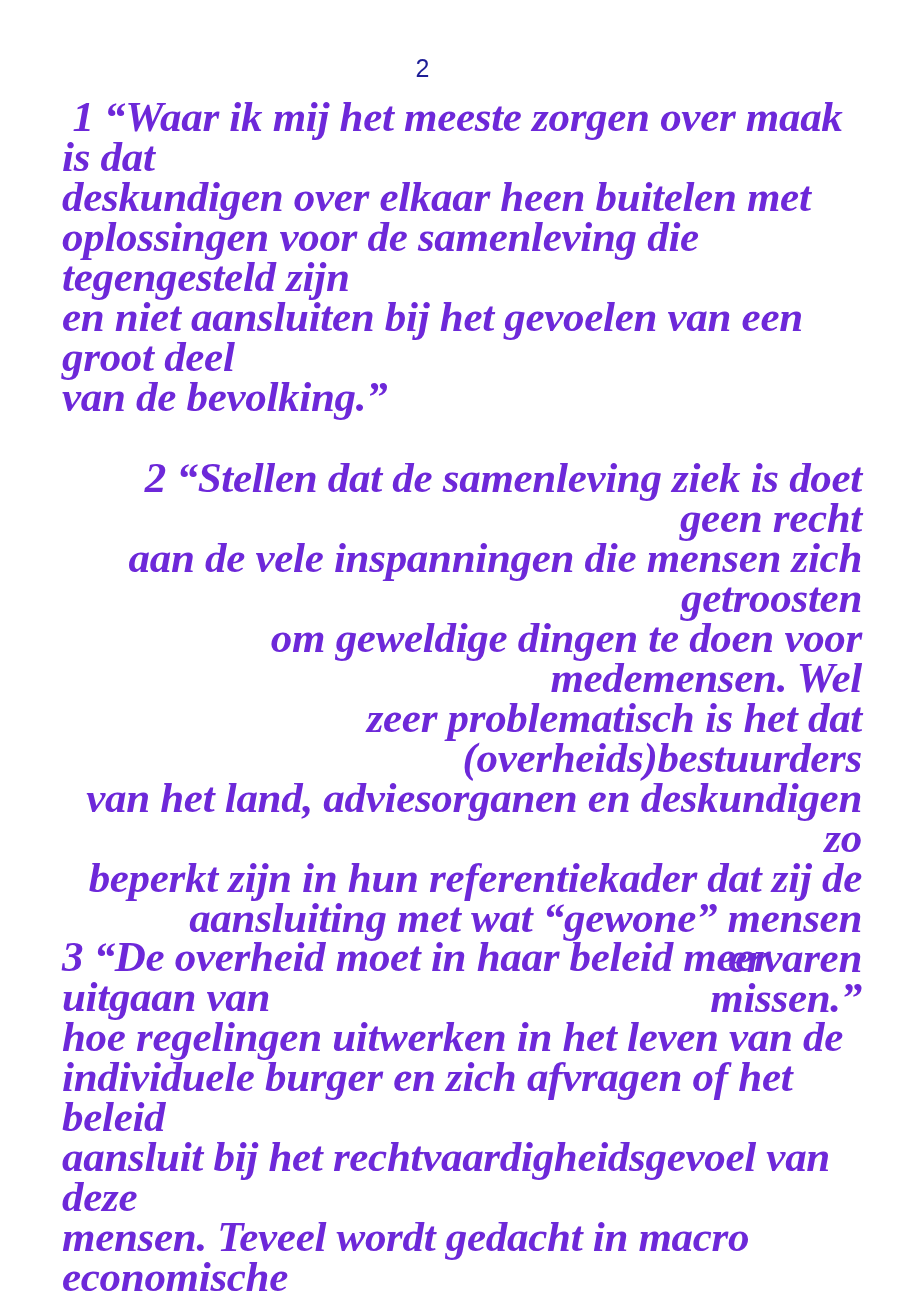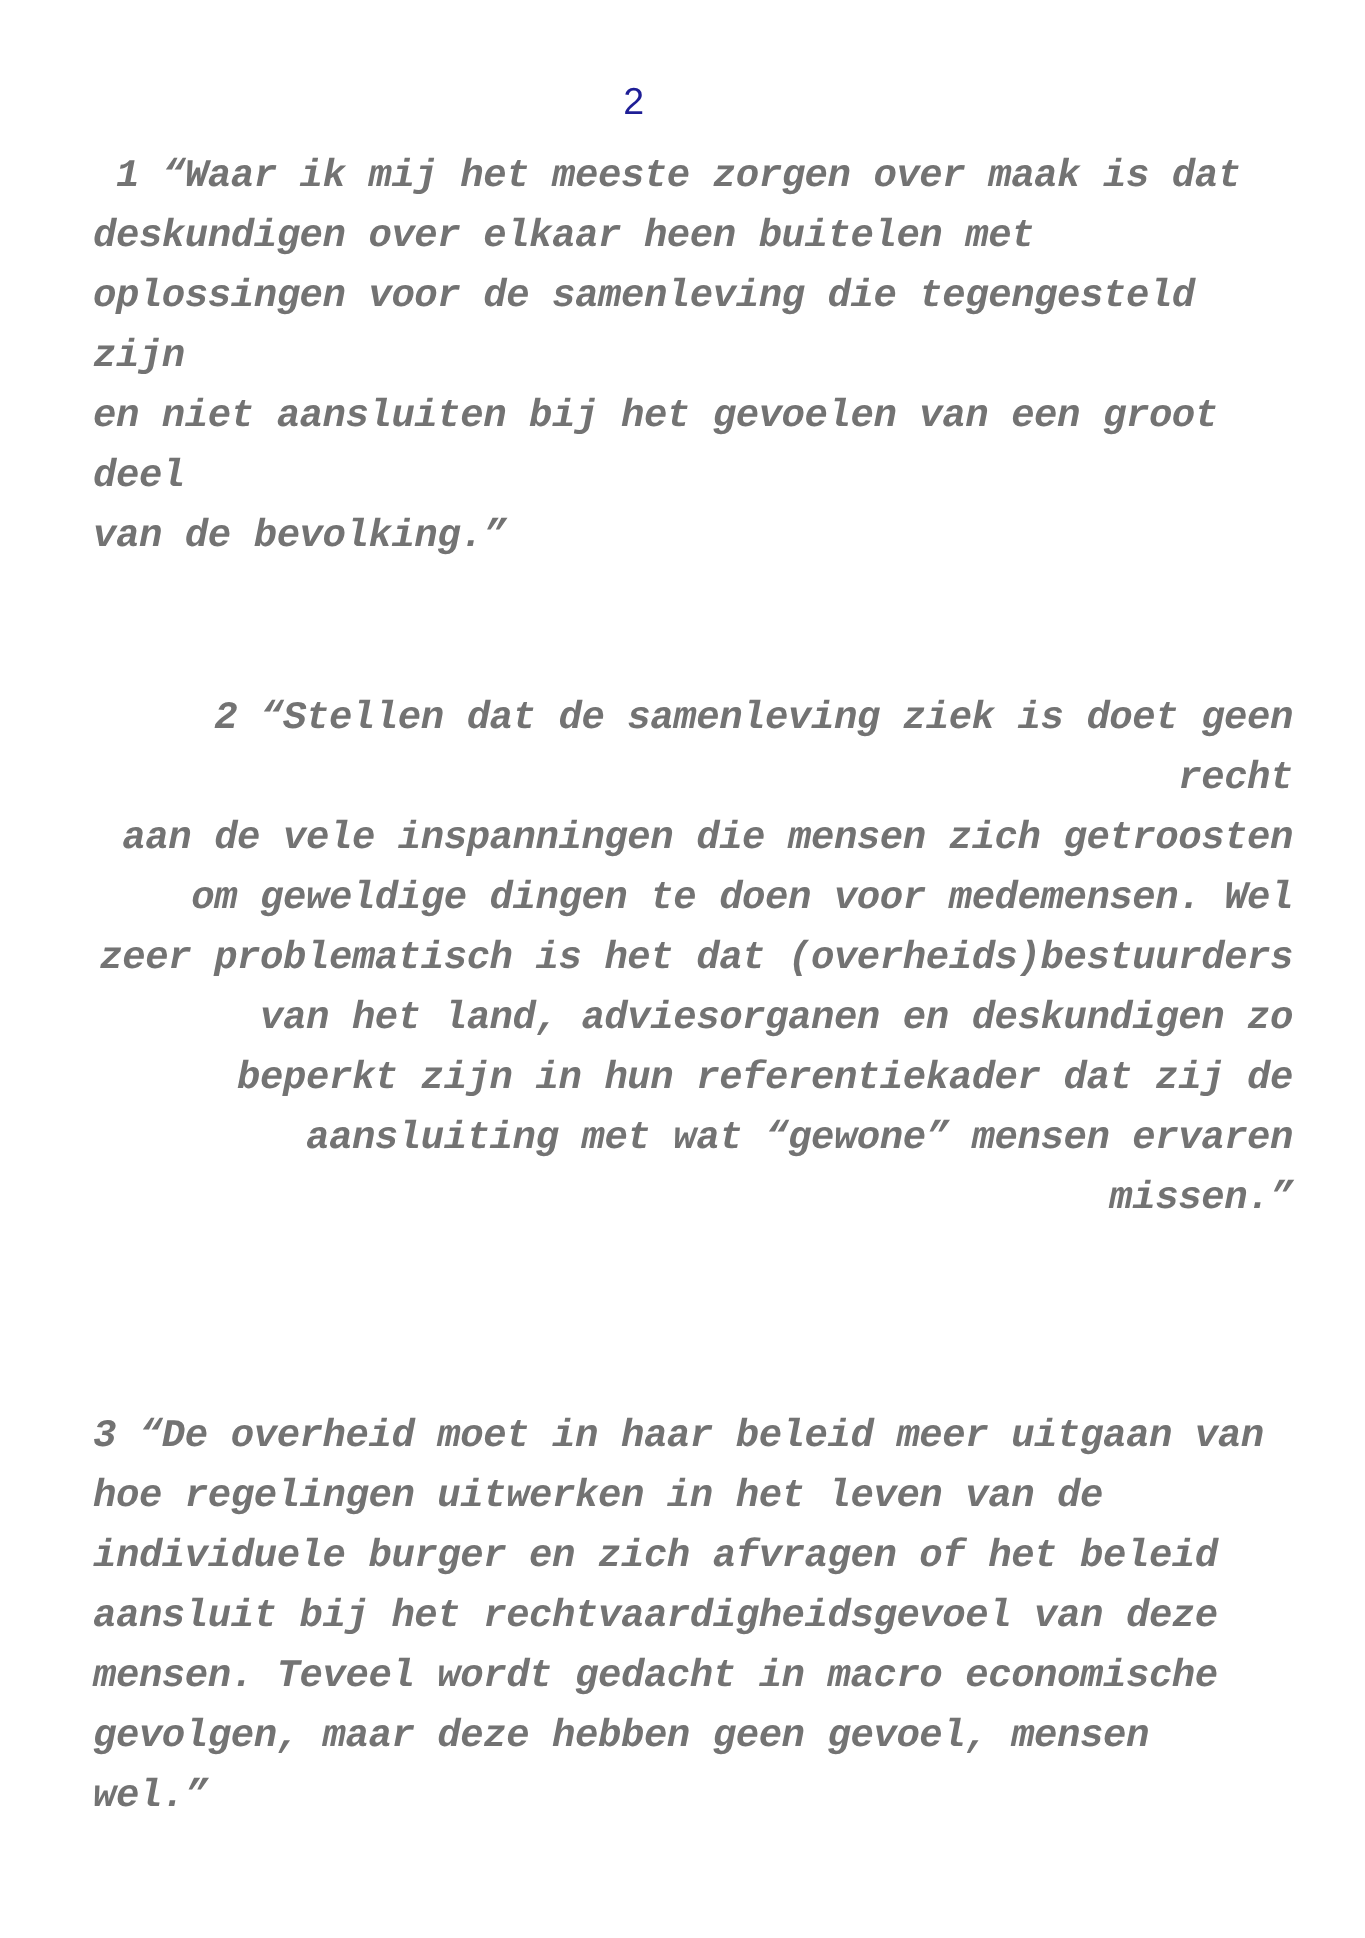--- a/index.html
+++ b/index.html
@@ -25,27 +25,27 @@
     font-size: 25px;
     font-weight: 400;
     color: #1e1e96;
     line-height: 28px;
   }
   .quote {
     position: absolute;
     left: 62px;
     width: 800px;
     margin: 0;
-    font-family: Liberation Mono, monospace;
+    font-family: Liberation Serif, serif;
     font-weight: bold;
     font-style: italic;
-    font-size: 26px;
+    font-size: 43px;
     line-height: 40px;
     letter-spacing: -0.3px;
-    color: #737373;
+    color: #6d28d9;
     white-space: pre-wrap;
   }
   .quote-1 { top: 97px; }
   .quote-2 { top: 458px; text-align: right; }
   .quote-3 { top: 937px; }
 </style>
 </head>
 <body>
 
 <div class="page">

